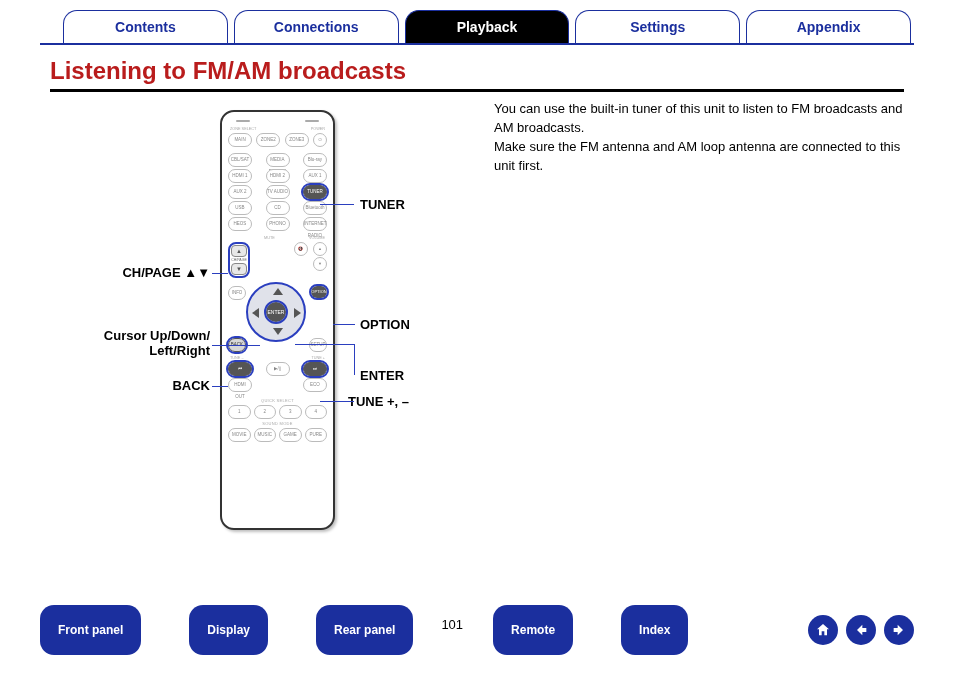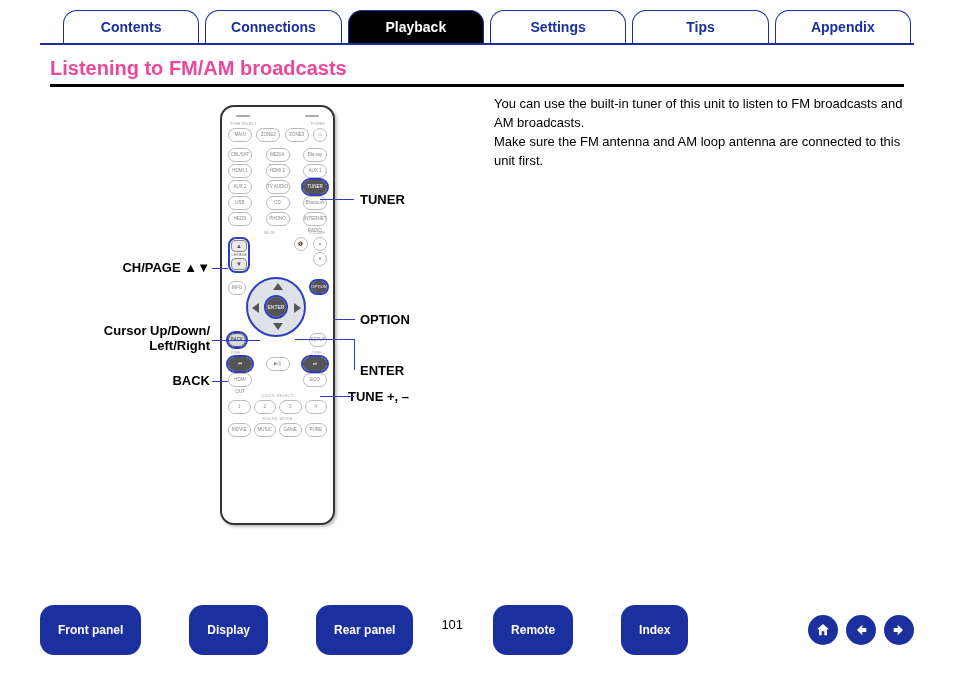--- a/index.html
+++ b/index.html
@@ -4,21 +4,21 @@
 <style>
   html,body{margin:0;padding:0;font-family:Arial,Helvetica,sans-serif;background:#fff;color:#000;}
   .page{width:954px;height:673px;position:relative;box-sizing:border-box;background:#fff;}
   
   .tabs{display:flex;justify-content:space-between;padding:10px 40px 0 60px;}
   .tab{flex:1;margin:0 3px;height:32px;line-height:32px;text-align:center;font-size:14px;font-weight:bold;color:#1b2f9e;background:#fff;border:1px solid #1b2f9e;border-bottom:none;border-radius:14px 14px 0 0;cursor:pointer;position:relative;}
   .tab.active{background:#000000;color:#fff;}
   .tabs::after{content:"";display:block;}
   .tab-border{height:2px;background:#1b2f9e;margin:0 40px;}
   
-  h1{font-size:20px;font-weight:bold;margin:12px 50px 2px 50px;color:#ec4899;}
+  h1{font-size:24px;font-weight:bold;margin:12px 50px 2px 50px;color:#b91c1c;}
   .hr{height:3px;background:#000;margin:4px 50px 0 50px;}
   
   .content{display:flex;padding:8px 50px 0 50px;}
   .left{flex:0 0 430px;display:flex;align-items:flex-start;justify-content:center;}
   .right{flex:1;font-size:13px;line-height:1.45;color:#000;padding-left:14px;}
   
   .diagram{position:relative;width:430px;height:460px;}
   .remote{position:absolute;left:170px;top:10px;width:115px;height:420px;border:2px solid #333;border-radius:14px;background:#fff;box-sizing:border-box;}
   .remote-inner{padding:8px 6px 6px 6px;display:flex;flex-direction:column;gap:2px;}
   .shadow{box-shadow:2px 2px 3px rgba(0,0,0,0.25);}
@@ -63,21 +63,20 @@
 </style>
 </head>
 <body>
 <div class="page">
 
 <div class="tabs">
   <div class="tab">Contents</div>
   <div class="tab">Connections</div>
   <div class="tab active">Playback</div>
   <div class="tab">Settings</div>
-  <div class="tab">Tips</div>
   <div class="tab">Appendix</div>
 </div>
 <div class="tab-border"></div>
 
 <h1>Listening to FM/AM broadcasts</h1>
 <div class="hr"></div>
 
 <div class="content">
   <div class="left">
     <div class="diagram">

